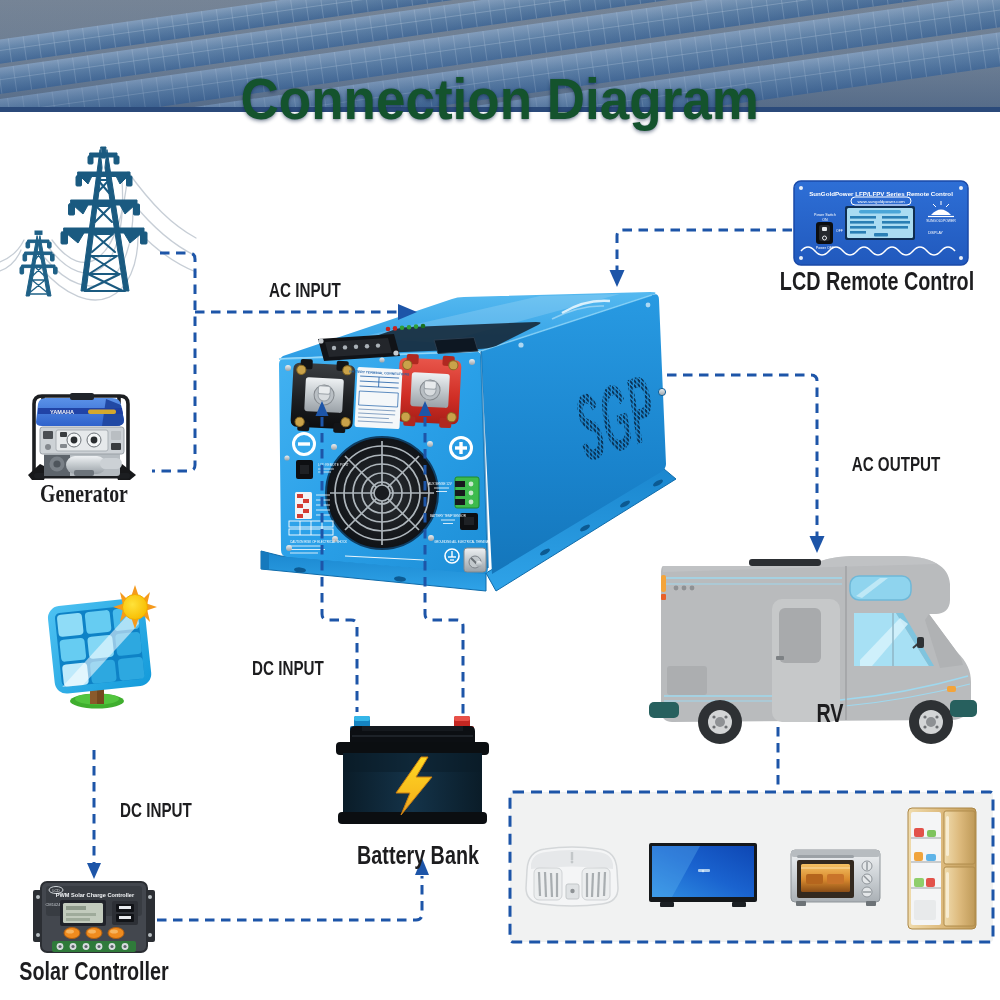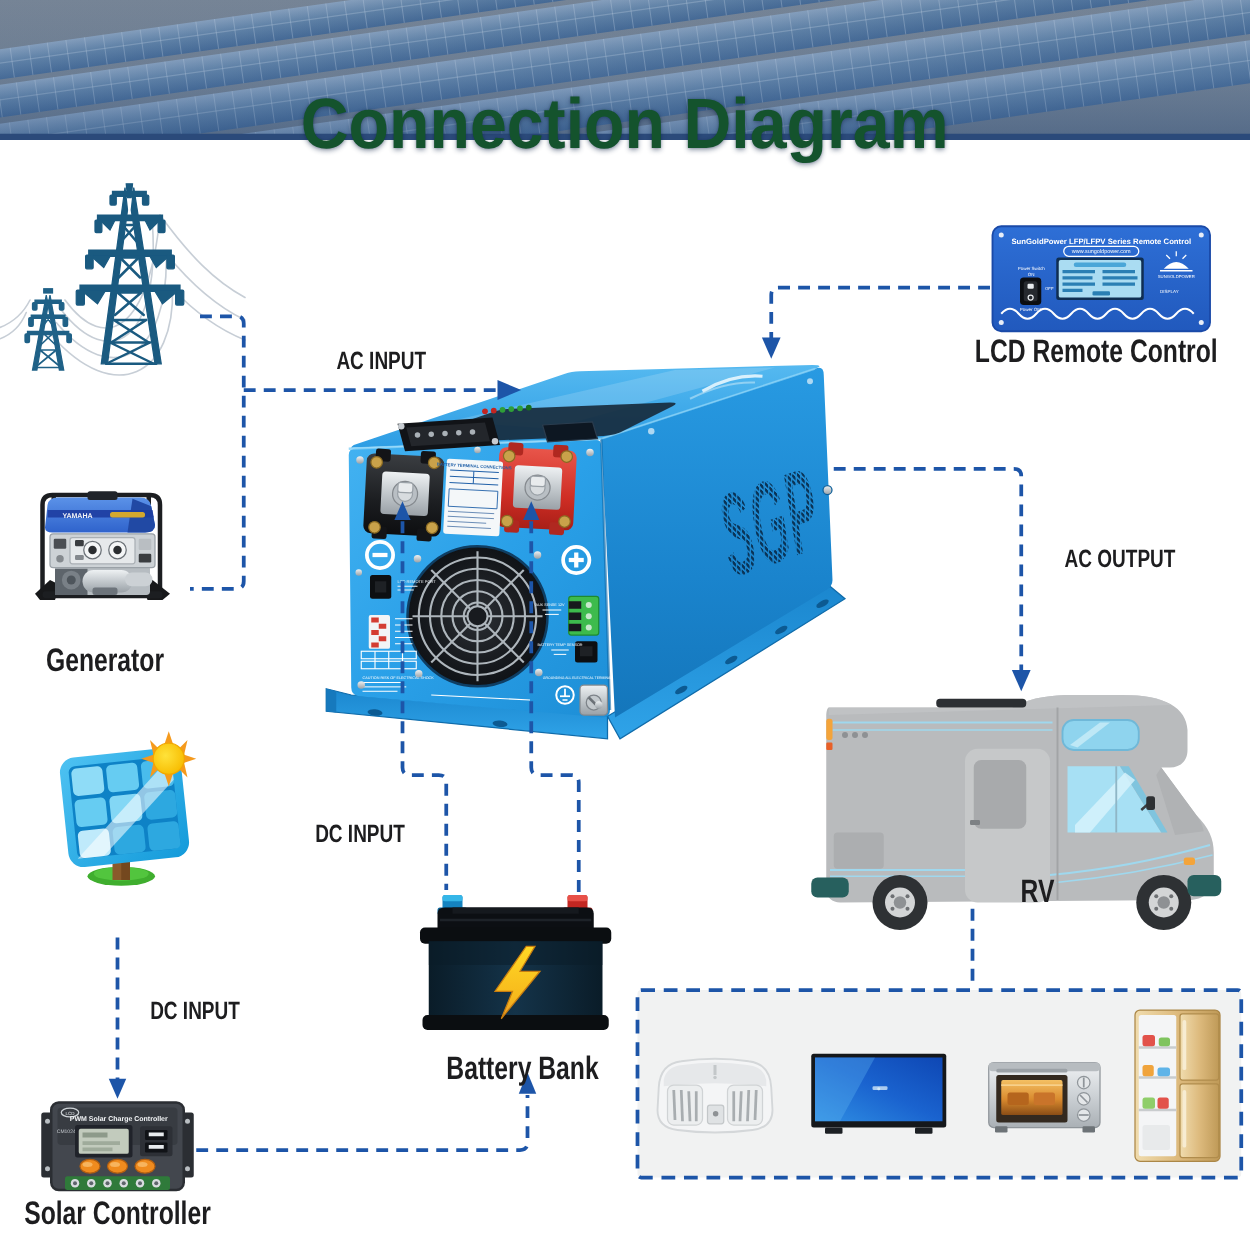--- a/index.html
+++ b/index.html
@@ -805,22 +805,22 @@
       <path d="M 398 304 L 417 312 L 398 320 Z"></path>
       <path d="M 609.5 270 L 624.5 270 L 617 287 Z"></path>
       <path d="M 809.5 536 L 824.5 536 L 817 553 Z"></path>
       <path d="M 315.5 416 L 328.5 416 L 322 401 Z"></path>
       <path d="M 418.5 416 L 431.5 416 L 425 401 Z"></path>
       <path d="M 415 875 L 429 875 L 422 858 Z"></path>
       <path d="M 87 863 L 101 863 L 94 879 Z"></path>
     </g>
   </svg>
 
-  <div class="lbl big" style="left:84px;top:528px;"><span>Generator</span></div>
+  <div class="lbl big" style="left:84px;top:494px;font-family:Liberation Serif, serif;"><span>Generator</span></div>
   <div class="lbl big" style="left:94px;top:971px;"><span>Solar Controller</span></div>
   <div class="lbl big" style="left:418px;top:855px;text-align:right;"><span>Battery Bank</span></div>
   <div class="lbl big" style="left:877px;top:281px;"><span>LCD Remote Control</span></div>
   <div class="lbl big" style="left:830px;top:713px;"><span>RV</span></div>
   <div class="lbl mid" style="left:305px;top:290px;"><span>AC INPUT</span></div>
-  <div class="lbl mid" style="left:896px;top:448px;"><span>AC OUTPUT</span></div>
+  <div class="lbl mid" style="left:896px;top:464px;"><span>AC OUTPUT</span></div>
   <div class="lbl mid" style="left:156px;top:810px;"><span>DC INPUT</span></div>
   <div class="lbl mid" style="left:288px;top:668px;"><span>DC INPUT</span></div>
 </div>
 
 </body></html>

